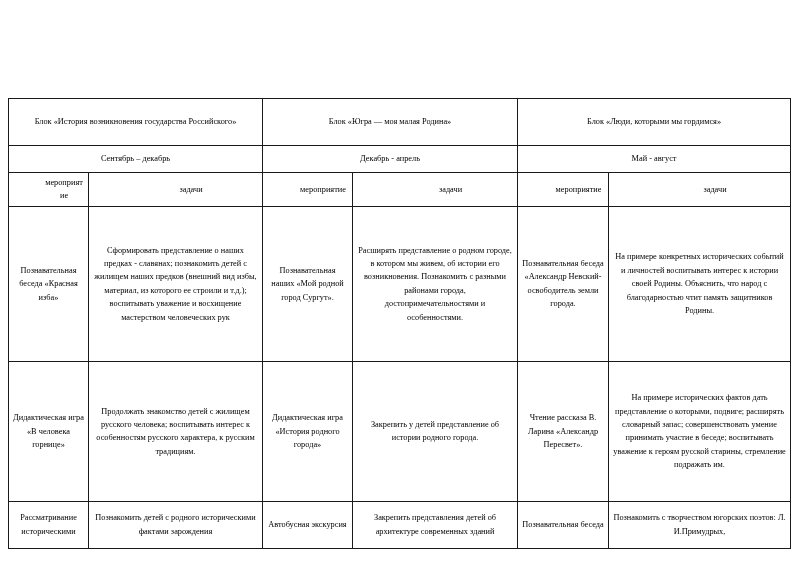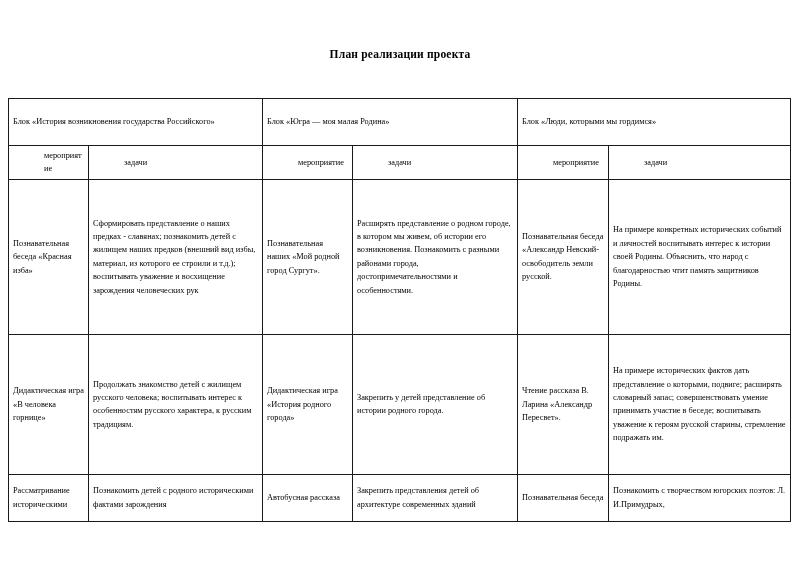--- a/index.html
+++ b/index.html
@@ -47,20 +47,21 @@
     table-layout: fixed;
     width: 782px;
     font-size: 8.3px;
     line-height: 1.62;
   }
 
   table.plan td,
   table.plan th {
     border: 1px solid #1a1a1a;
     padding: 3px 4px;
+    text-align: center;
     vertical-align: middle;
     font-weight: normal;
     word-wrap: break-word;
     overflow: hidden;
   }
 
   
   col.c1 { width: 80px; }
   col.c2 { width: 174px; }
   col.c3 { width: 90px; }
@@ -76,21 +77,20 @@
   tr.body-row.r2 td { height: 133px; }
   tr.body-row.r3 td { height: 40px; }
 
   .cell-text { display: block; }
 </style>
 </head>
 <body>
 
 <div class="page">
 
-  <div class="doc-title">План реализации проекта</div>
 
   <div class="table-wrap">
     <table class="plan">
       <colgroup>
         <col class="c1">
           <col class="c2">
           <col class="c3">
         <col class="c4">
           <col class="c5">
           <col class="c6">
@@ -102,20 +102,31 @@
             <span class="cell-text">Блок «История возникновения государства Российского»</span>
           </td>
           <td colspan="2">
             <span class="cell-text">Блок «Югра — моя малая Родина»</span>
           </td>
           <td colspan="2">
             <span class="cell-text">Блок «Люди, которыми мы гордимся»</span>
           </td>
         </tr>
 
+        <tr class="period-row">
+          <td colspan="2">
+            <span class="cell-text">Сентябрь – декабрь</span>
+          </td>
+          <td colspan="2">
+            <span class="cell-text">Декабрь - апрель</span>
+          </td>
+          <td colspan="2">
+            <span class="cell-text">Май - август</span>
+          </td>
+        </tr>
 
         <tr class="subhead-row">
           <td>
             <span class="cell-text">мероприятие</span>
           </td>
           <td>
             <span class="cell-text">задачи</span>
           </td>
           <td>
             <span class="cell-text">мероприятие</span>
@@ -129,30 +140,30 @@
           <td>
             <span class="cell-text">задачи</span>
           </td>
         </tr>
 
         <tr class="body-row r1">
           <td>
             <span class="cell-text">Познавательная беседа «Красная изба»</span>
           </td>
           <td>
-            <span class="cell-text">Сформировать представление о наших предках - славянах; познакомить детей с жилищем наших предков (внешний вид избы, материал, из которого ее строили и т.д.); воспитывать уважение и восхищение зарождения человеческих рук</span>
+            <span class="cell-text">Сформировать представление о наших предках - славянах; познакомить детей с жилищем наших предков (внешний вид избы, материал, из которого ее строили и т.д.); воспитывать уважение и восхищение мастерством человеческих рук</span>
           </td>
           <td>
             <span class="cell-text">Познавательная наших «Мой родной город Сургут».</span>
           </td>
           <td>
             <span class="cell-text">Расширять представление о родном городе, в котором мы живем, об истории его возникновения. Познакомить с разными районами города, достопримечательностями и особенностями.</span>
           </td>
           <td>
-            <span class="cell-text">Познавательная беседа «Александр Невский-освободитель земли русской.</span>
+            <span class="cell-text">Познавательная беседа «Александр Невский-освободитель земли города.</span>
           </td>
           <td>
             <span class="cell-text">На примере конкретных исторических событий и личностей воспитывать интерес к истории своей Родины. Объяснить, что народ с благодарностью чтит память защитников Родины.</span>
           </td>
         </tr>
 
         <tr class="body-row r2">
           <td>
             <span class="cell-text">Дидактическая игра «В человека горнице»</span>
           </td>
@@ -174,21 +185,21 @@
         </tr>
 
         <tr class="body-row r3">
           <td>
             <span class="cell-text">Рассматривание историческими</span>
           </td>
           <td>
             <span class="cell-text">Познакомить детей с родного историческими фактами зарождения</span>
           </td>
           <td>
-            <span class="cell-text">Автобусная рассказа</span>
+            <span class="cell-text">Автобусная экскурсия</span>
           </td>
           <td>
             <span class="cell-text">Закрепить представления детей об архитектуре современных зданий</span>
           </td>
           <td>
             <span class="cell-text">Познавательная беседа</span>
           </td>
           <td>
             <span class="cell-text">Познакомить с творчеством югорских поэтов: Л. И.Примудрых,</span>
           </td>

